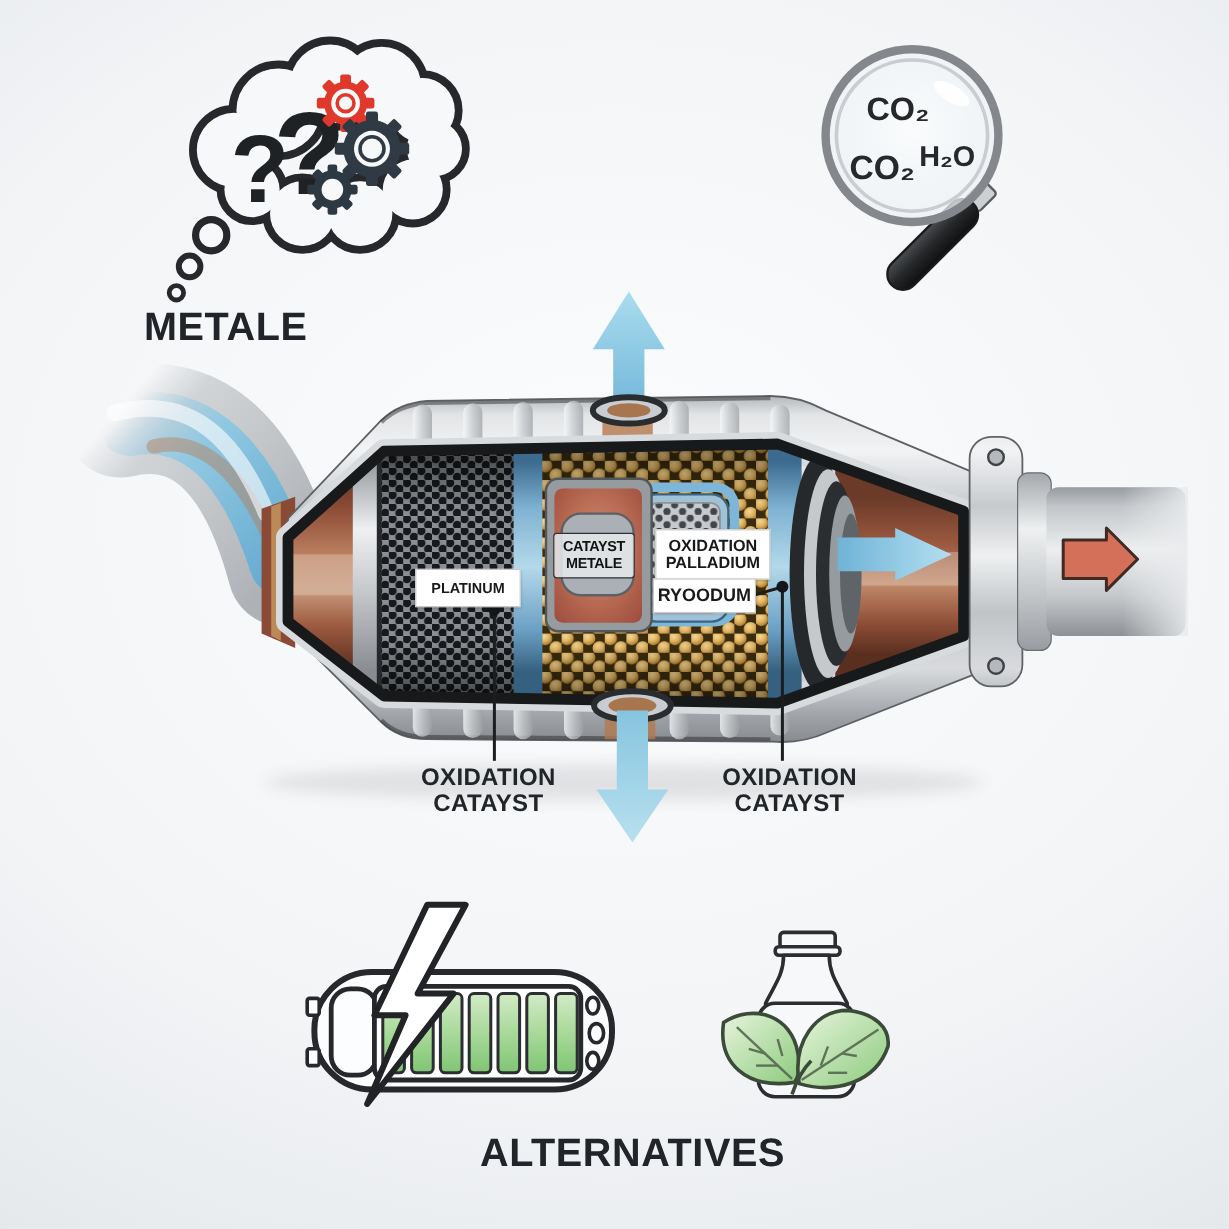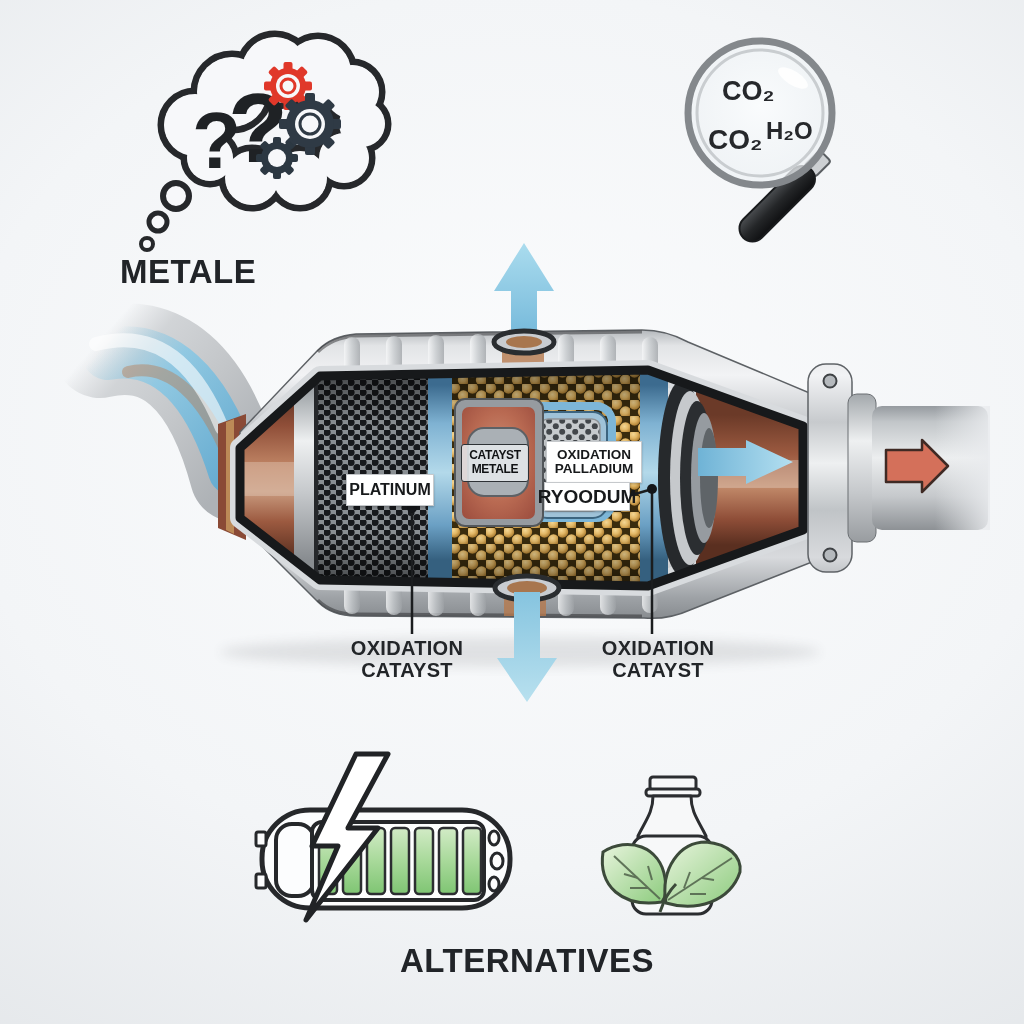--- a/index.html
+++ b/index.html
@@ -405,35 +405,35 @@
 </g>
 </svg>
 
 <div class="lbl heading" style="left:120px;top:253px;">METALE</div>
 <div class="lbl heading" style="left:400px;top:942px;width:240px;text-align:right;">ALTERNATIVES</div>
 
 <div class="lbl mol" style="left:722px;top:76px;">CO₂</div>
 <div class="lbl mol" style="left:708px;top:124px;font-size:28px;">CO₂</div>
 <div class="lbl mol" style="left:766px;top:117px;font-size:24px;">H₂O</div>
 
-<div class="whitebox" style="left:346px;top:474px;width:86px;height:30px;font-size:16px;">
+<div class="whitebox" style="left:346px;top:474px;width:86px;height:30px;font-size:12px;">
   <span>PLATINUM</span>
 </div>
 
 <div class="chipbox" style="left:461px;top:444px;width:66px;height:36px;">
   <span>CATAYST</span>
   <span>METALE</span>
 </div>
 
 <div class="whitebox" style="left:546px;top:441px;width:94px;height:40px;font-size:13.5px;">
   <span>OXIDATION</span>
   <span>PALLADIUM</span>
 </div>
 
-<div class="whitebox" style="left:544px;top:482px;width:84px;height:27px;font-size:19px;">
+<div class="whitebox" style="left:544px;top:482px;width:84px;height:27px;font-size:15px;">
   <span>RYOODUM</span>
 </div>
 
 <div class="caption" style="left:328px;top:637px;width:158px;">
   <div>OXIDATION</div>
   <div>CATAYST</div>
 </div>
 
 <div class="caption" style="left:578px;top:637px;width:160px;">
   <div>OXIDATION</div>

